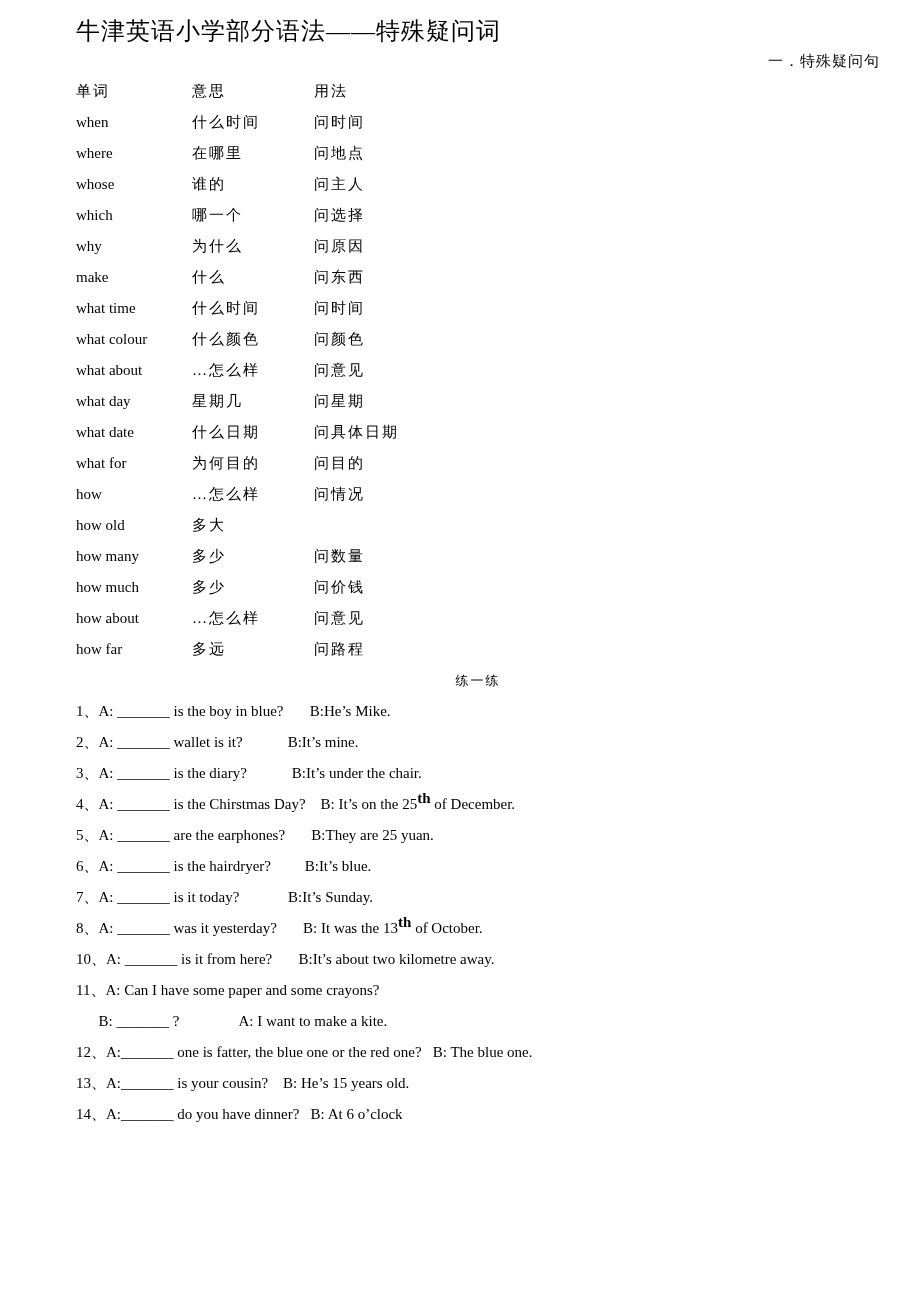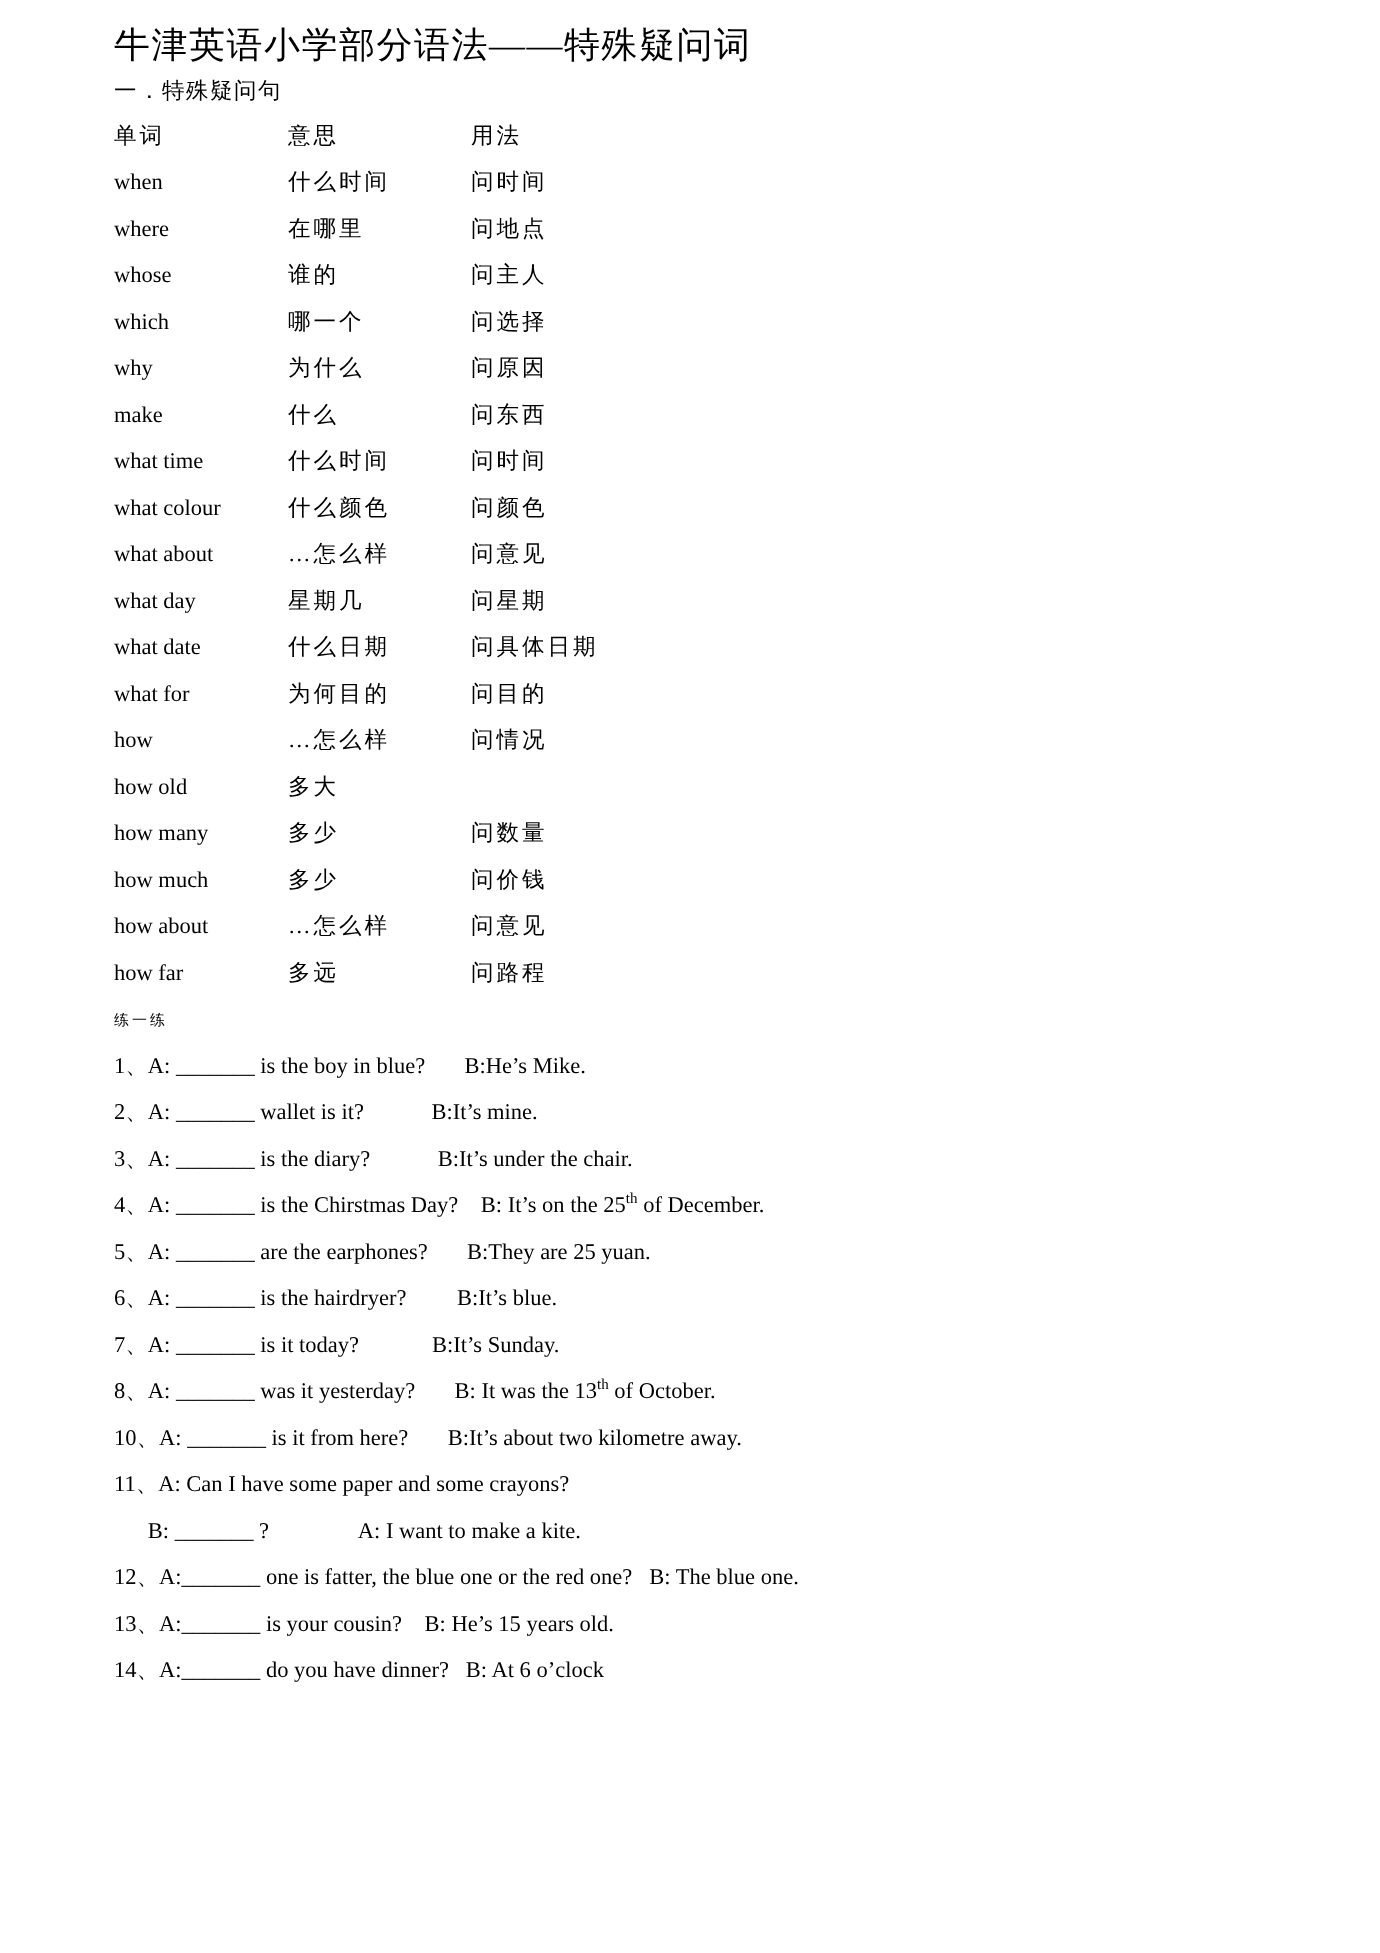--- a/index.html
+++ b/index.html
@@ -26,47 +26,50 @@
     font-weight: 400;
     line-height: 30px;
     letter-spacing: 1px;
     white-space: nowrap;
   }
   .section-heading {
     font-size: 15px;
     line-height: 30px;
     height: 30px;
     letter-spacing: 1px;
+    text-align: right;
   }
   .vrow {
     display: grid;
     grid-template-columns: 116px 122px 1fr;
     height: 31px;
     line-height: 31px;
     font-size: 15px;
   }
   .vrow .cell { white-space: nowrap; }
   .vrow .c1, .vrow .c2 { letter-spacing: 2px; }
   .vrow.header .c0 { letter-spacing: 2px; }
   .practice-heading {
-    font-size: 10px;
+    font-size: 13px;
     height: 31px;
     line-height: 31px;
     letter-spacing: 2px;
+    text-align: center;
   }
   .exline {
     font-size: 15px;
     height: 31px;
     line-height: 31px;
     white-space: pre-wrap;
   }
   .exline sup {
-    font-size: 10px;
+    font-size: 15px;
     vertical-align: super;
     line-height: 0;
+    font-weight: bold;
   }
 </style>
 </head>
 <body>
 
 <div class="page">
 
   <h1 class="doc-title">牛津英语小学部分语法——特殊疑问词</h1>
 
   <div class="section-heading">一．特殊疑问句</div>

